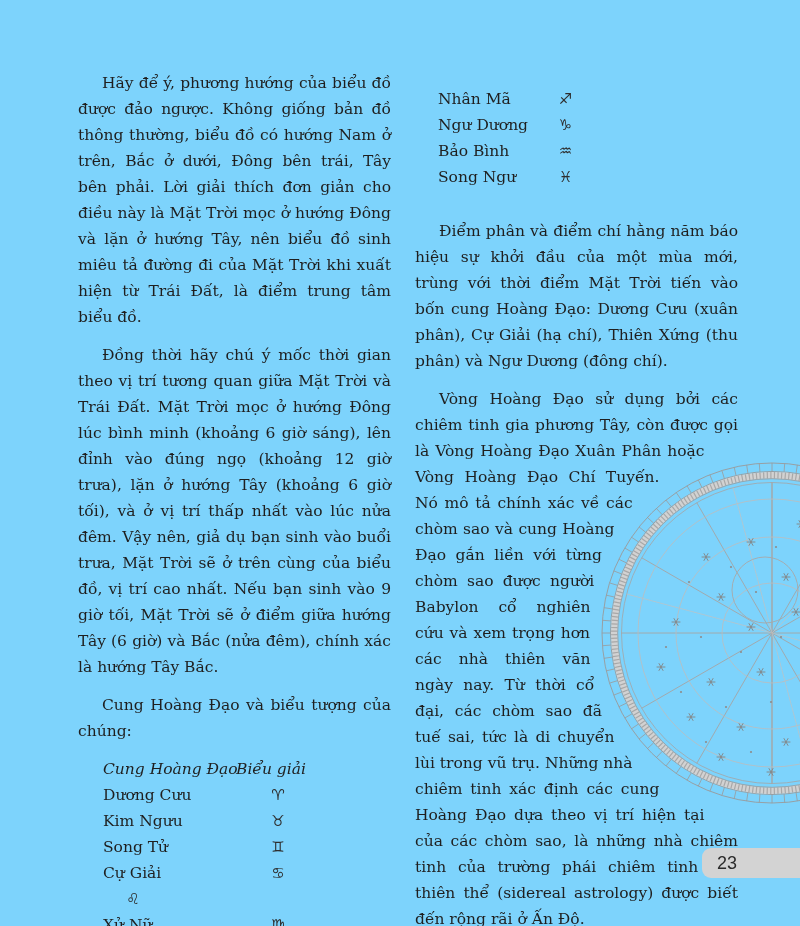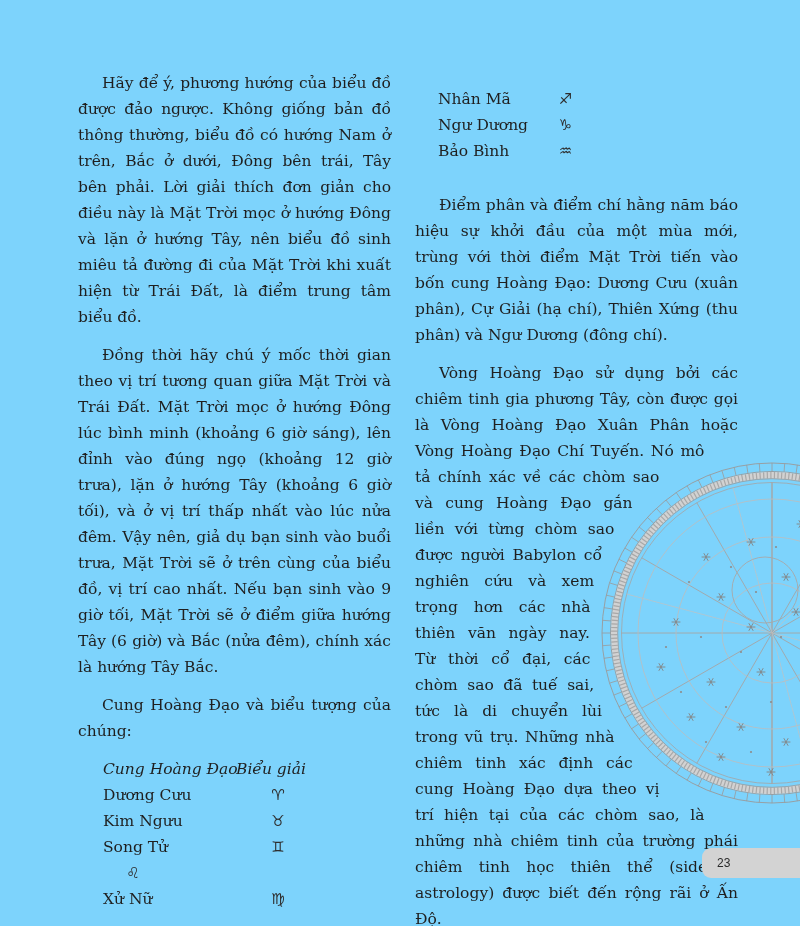--- a/index.html
+++ b/index.html
@@ -25,21 +25,21 @@
     font-family:"DejaVu Sans",sans-serif;font-size:15px;color:#2e2e2e;
   }
   .wheel-float{
     float:right;width:150px;height:745px;
     shape-outside:circle(170px at 184px 559px);shape-margin:12px;
   }
   .wheel{position:absolute;left:601px;top:462px;width:342px;height:342px;}
   .page-badge{
     position:absolute;right:0;top:848px;height:30px;width:98px;
     background:#d3d3d3;border-radius:9px 0 0 9px;box-sizing:border-box;
-    font-family:"Liberation Sans",sans-serif;font-size:12px;color:#2b2b2b;
+    font-family:"Liberation Sans",sans-serif;font-size:18px;color:#2b2b2b;
     line-height:30px;padding-left:15px;
   }
 </style>
 </head>
 <body>
 
 <div class="page">
 
   <div class="col col-left">
     <p class="para">Hãy để ý, phương hướng của biểu đồ được đảo ngược. Không giống bản đồ thông thường, biểu đồ có hướng Nam ở trên, Bắc ở dưới, Đông bên trái, Tây bên phải. Lời giải thích đơn giản cho điều này là Mặt Trời mọc ở hướng Đông và lặn ở hướng Tây, nên biểu đồ sinh miêu tả đường đi của Mặt Trời khi xuất hiện từ Trái Đất, là điểm trung tâm biểu đồ.</p>
@@ -57,20 +57,24 @@
       </div>
       <div class="zrow">
         <span class="zname">Kim Ngưu</span>
         <span class="zsym">♉</span>
       </div>
       <div class="zrow">
         <span class="zname">Song Tử</span>
         <span class="zsym">♊</span>
       </div>
       <div class="zrow">
+        <span class="zname">Cự Giải</span>
+        <span class="zsym">♋</span>
+      </div>
+      <div class="zrow">
         <span class="zsym">♌</span>
       </div>
       <div class="zrow">
         <span class="zname">Xử Nữ</span>
         <span class="zsym">♍</span>
       </div>
 
     </div>
   </div>
 
@@ -82,20 +86,24 @@
         <span class="zname">Nhân Mã</span>
         <span class="zsym">♐</span>
       </div>
       <div class="zrow zrow-r">
         <span class="zname">Ngư Dương</span>
         <span class="zsym">♑</span>
       </div>
       <div class="zrow zrow-r">
         <span class="zname">Bảo Bình</span>
         <span class="zsym">♒</span>
+      </div>
+      <div class="zrow zrow-r">
+        <span class="zname">Song Ngư</span>
+        <span class="zsym">♓</span>
       </div>
     </div>
 
     <p class="para" style="margin-top:28px;">Điểm phân và điểm chí hằng năm báo hiệu sự khởi đầu của một mùa mới, trùng với thời điểm Mặt Trời tiến vào bốn cung Hoàng Đạo: Dương Cưu (xuân phân), Cự Giải (hạ chí), Thiên Xứng (thu phân) và Ngư Dương (đông chí).</p>
     <p class="para">Vòng Hoàng Đạo sử dụng bởi các chiêm tinh gia phương Tây, còn được gọi là Vòng Hoàng Đạo Xuân Phân hoặc Vòng Hoàng Đạo Chí Tuyến. Nó mô tả chính xác về các chòm sao và cung Hoàng Đạo gắn liền với từng chòm sao được người Babylon cổ nghiên cứu và xem trọng hơn các nhà thiên văn ngày nay. Từ thời cổ đại, các chòm sao đã tuế sai, tức là di chuyển lùi trong vũ trụ. Những nhà chiêm tinh xác định các cung Hoàng Đạo dựa theo vị trí hiện tại của các chòm sao, là những nhà chiêm tinh của trường phái chiêm tinh học thiên thể (sidereal astrology) được biết đến rộng rãi ở Ấn Độ.</p>
   </div>
 
   <svg class="wheel" id="wheel-svg" viewBox="0 0 342 342">
       <circle cx="171" cy="171" r="170" fill="none" stroke="#9a9a9a" stroke-width="0.9"></circle>
       <circle cx="171" cy="171" r="161.5" fill="none" stroke="#9a9a9a" stroke-width="0.9"></circle>

